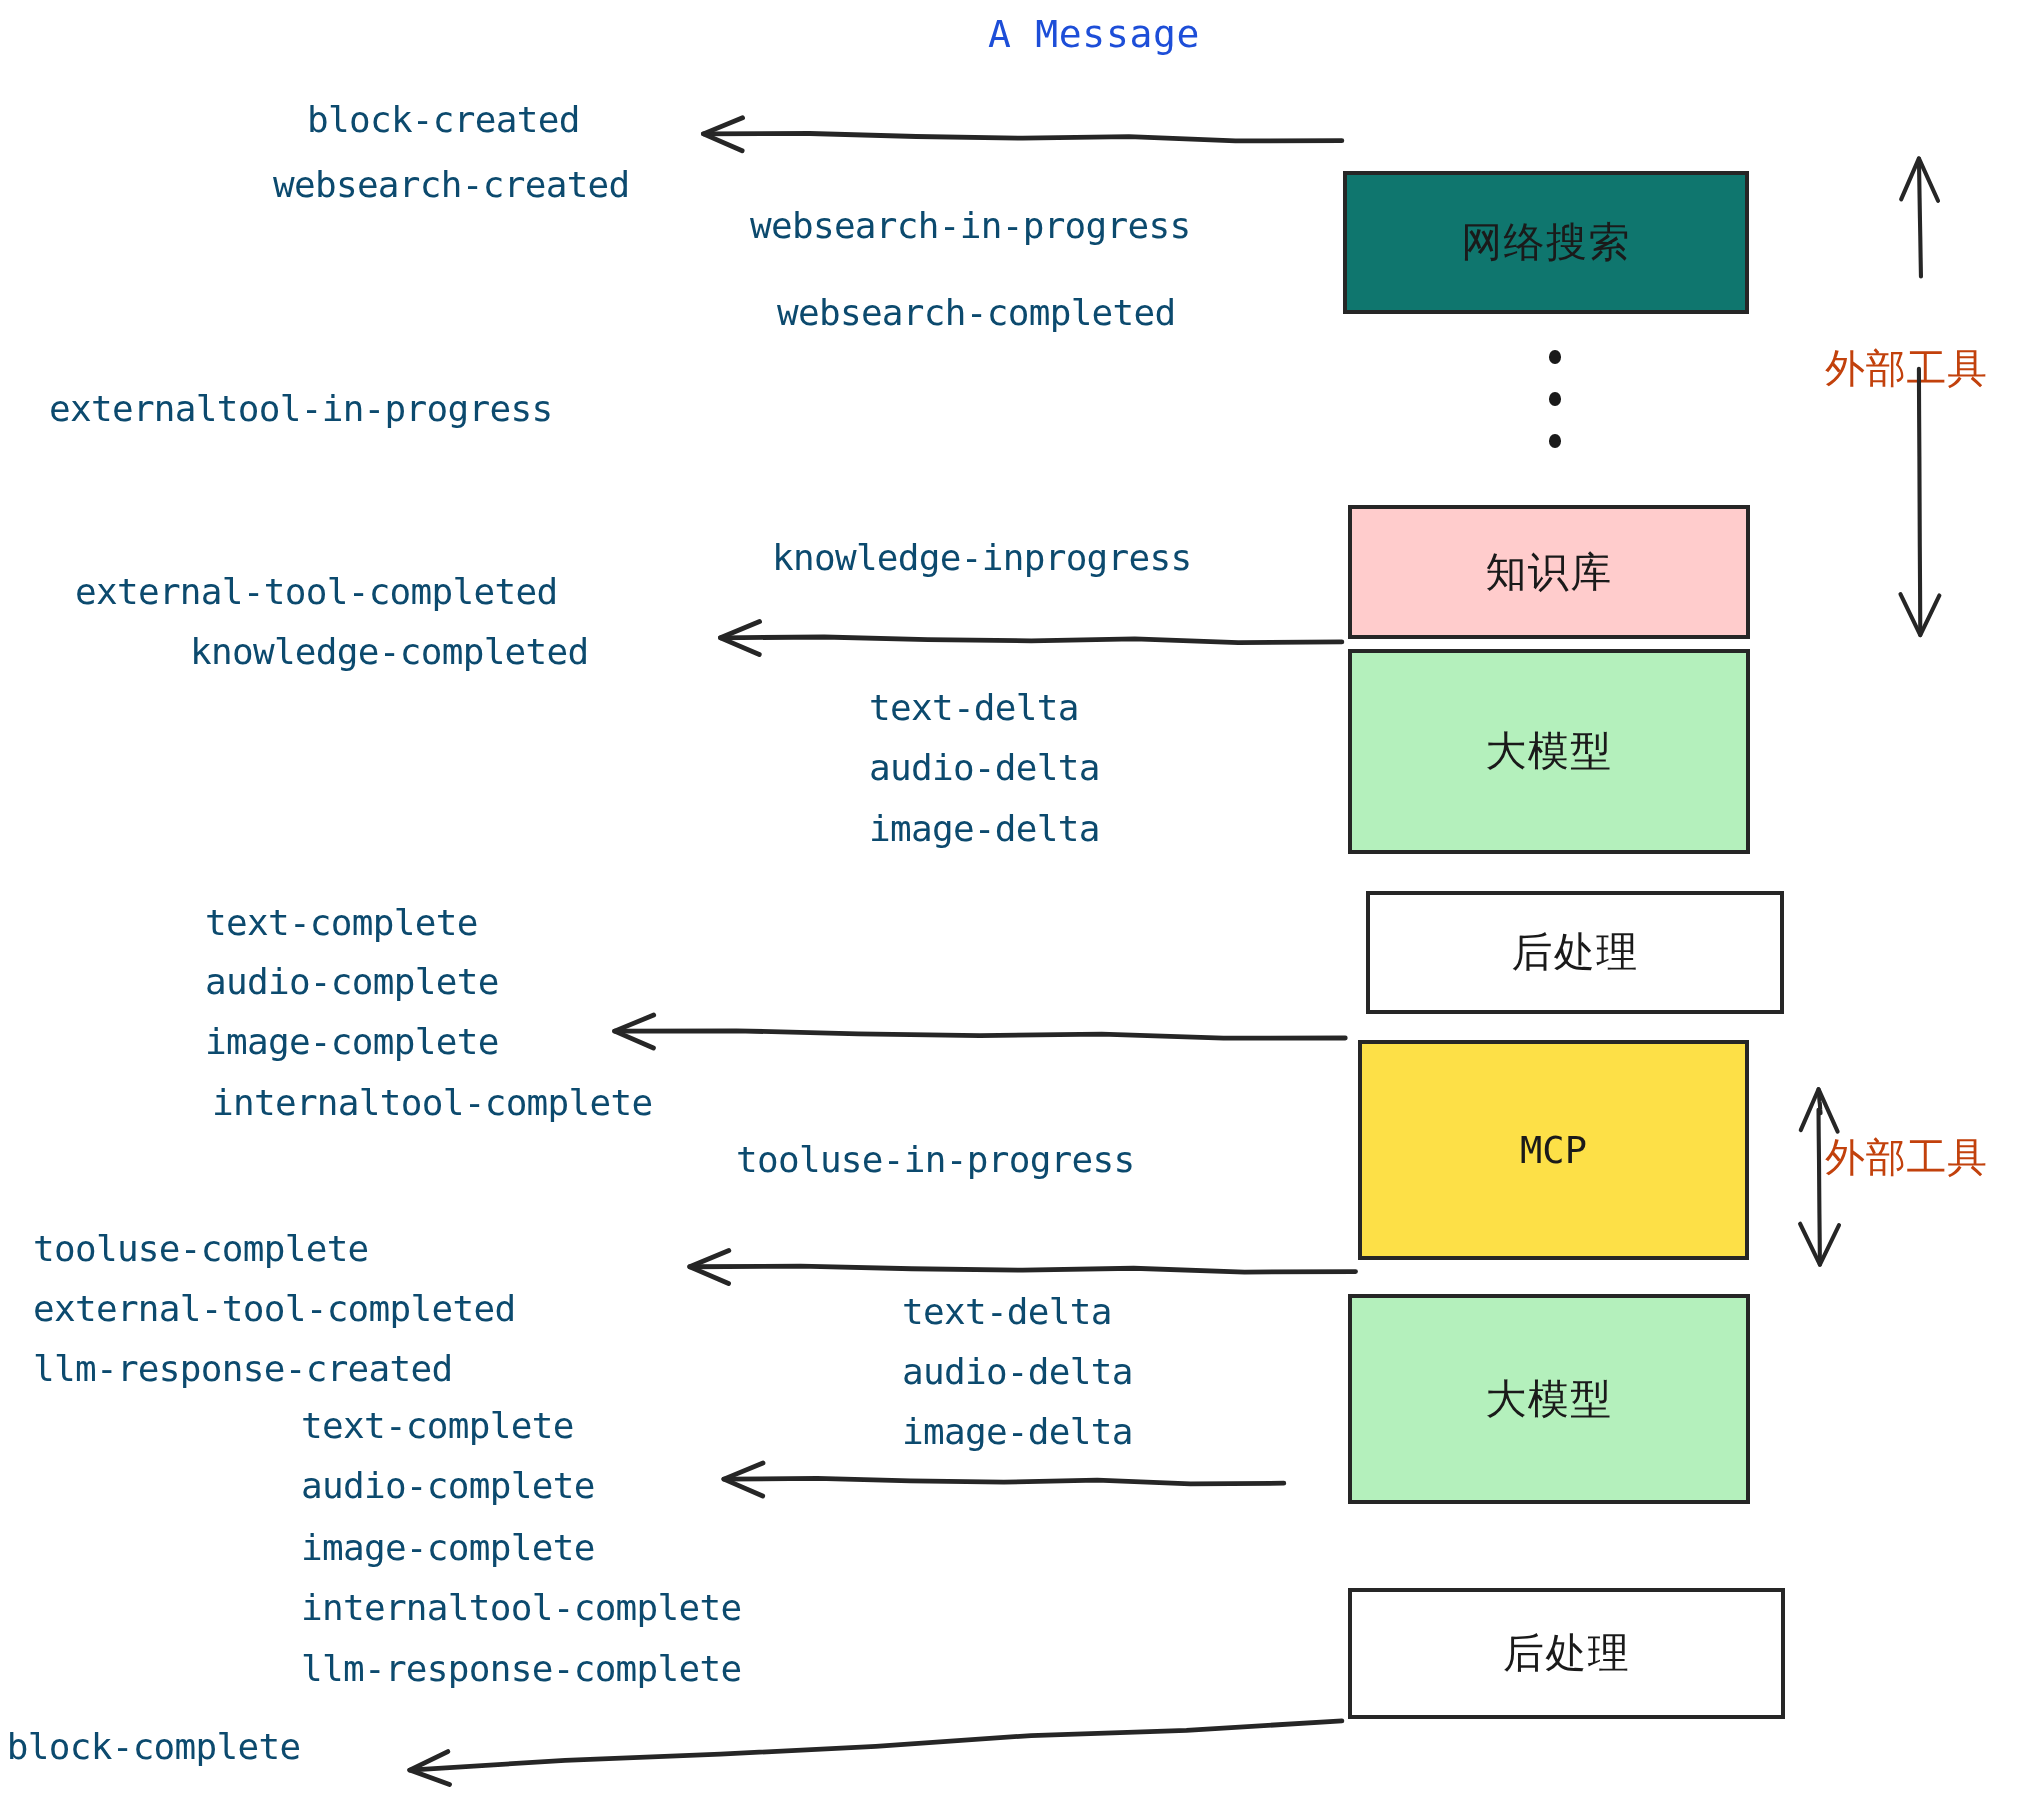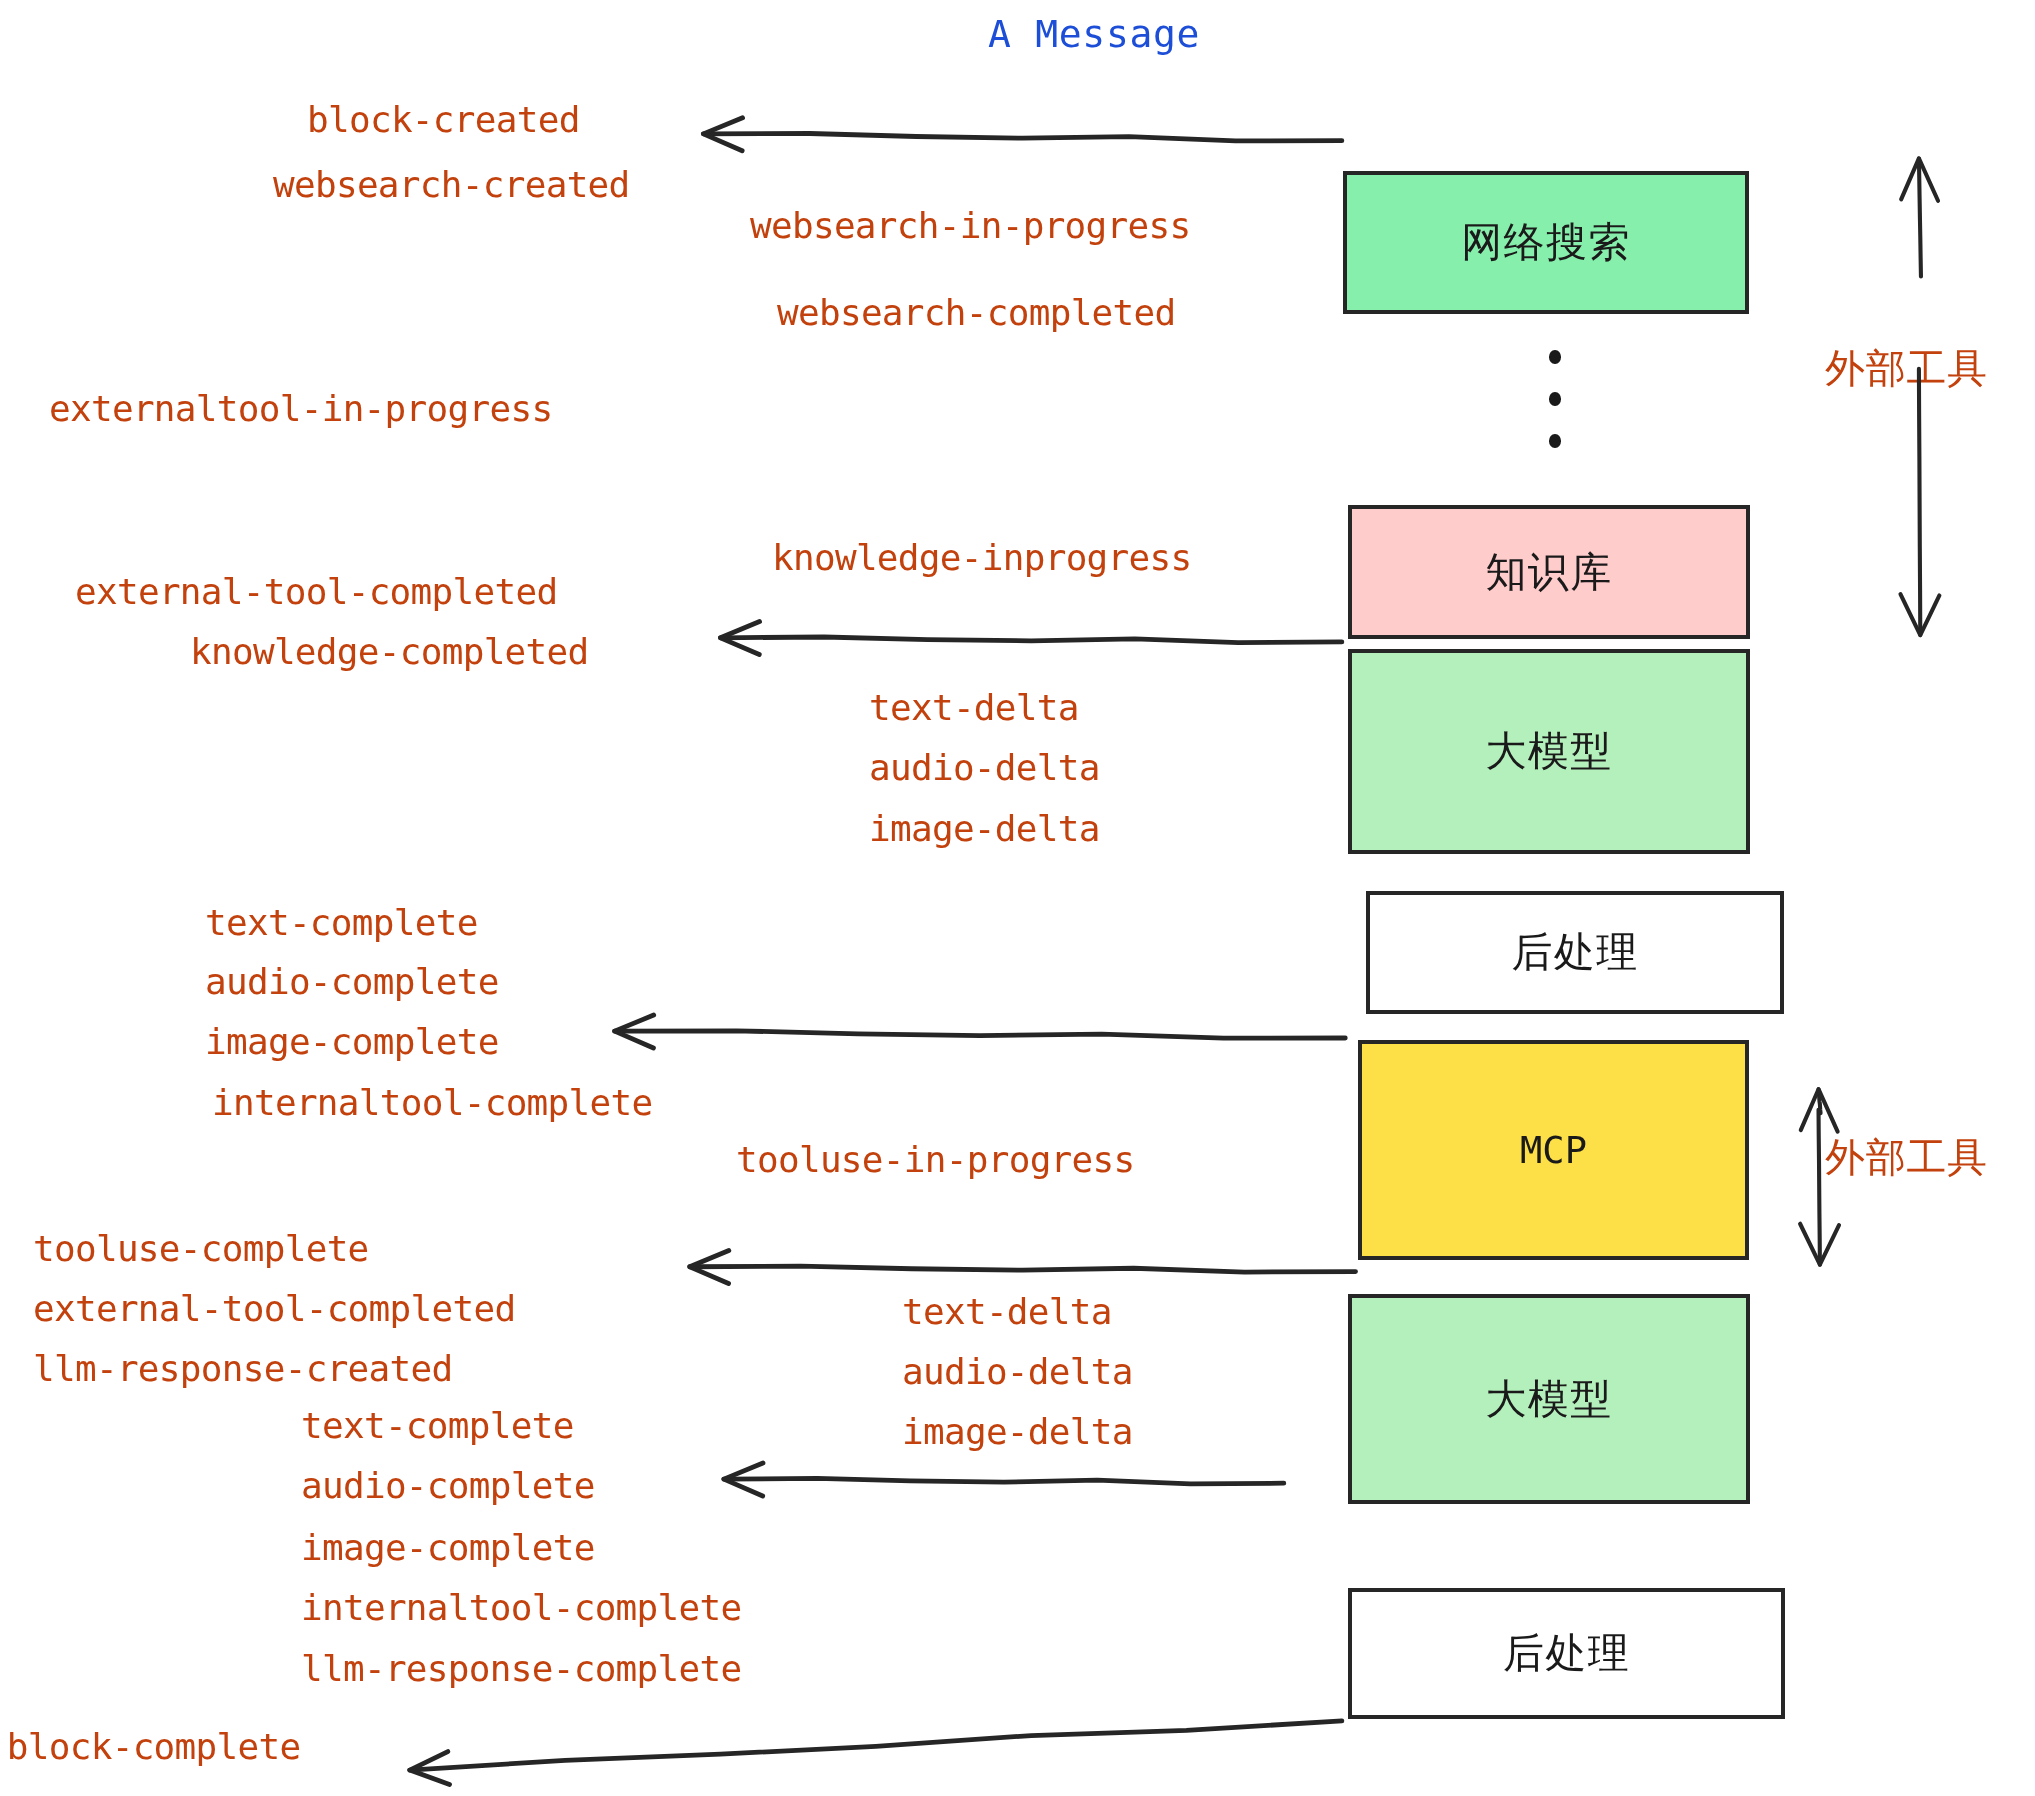--- a/index.html
+++ b/index.html
@@ -12,21 +12,21 @@
     width: 2035px;
     height: 1796px;
     background: #ffffff;
     overflow: hidden;
     font-family: "DejaVu Sans Mono", monospace;
   }
   .evt {
     position: absolute;
     font-family: "DejaVu Sans Mono", monospace;
     font-size: 36px;
-    color: #c2410c;
+    color: #0c4a6e;
     white-space: pre;
     letter-spacing: -0.7px;
     line-height: 1;
   }
   .title {
     position: absolute;
     font-family: "DejaVu Sans Mono", monospace;
     font-size: 38px;
     color: #1d4ed8;
     white-space: pre;
@@ -112,21 +112,21 @@
       <div class="evt" style="left: 902px; top: 1414px;">image-delta</div>
       <div class="evt" style="left: 301px; top: 1408px;">text-complete</div>
       <div class="evt" style="left: 301px; top: 1468px;">audio-complete</div>
       <div class="evt" style="left: 301px; top: 1530px;">image-complete</div>
       <div class="evt" style="left: 301px; top: 1590px;">internaltool-complete</div>
       <div class="evt" style="left: 301px; top: 1651px;">llm-response-complete</div>
       <div class="evt" style="left: 6.8px; top: 1729px;">block-complete</div>
     </div>
 
   <div id="nodes-layer">
-      <div class="node" style="left: 1343px; top: 171px; width: 406px; height: 143px; background: #86efac; border-color: rgb(38, 38, 38);">网络搜索</div>
+      <div class="node" style="left: 1343px; top: 171px; width: 406px; height: 143px; background: #0f766e; border-color: rgb(38, 38, 38);">网络搜索</div>
       <div class="node" style="left: 1348px; top: 505px; width: 402px; height: 134px; background: rgb(255, 204, 204); border-color: rgb(38, 38, 38);">知识库</div>
       <div class="node" style="left: 1348px; top: 649px; width: 402px; height: 205px; background: rgb(180, 240, 188); border-color: rgb(38, 38, 38);">大模型</div>
       <div class="node" style="left: 1366px; top: 891px; width: 418px; height: 123px; background: rgb(255, 255, 255); border-color: rgb(38, 38, 38);">后处理</div>
       <div class="node mono" style="left: 1358px; top: 1040px; width: 391px; height: 220px; background: #fde047; border-color: rgb(38, 38, 38);">MCP</div>
       <div class="node" style="left: 1348px; top: 1294px; width: 402px; height: 210px; background: rgb(180, 240, 188); border-color: rgb(38, 38, 38);">大模型</div>
       <div class="node" style="left: 1348px; top: 1588px; width: 437px; height: 131px; background: rgb(255, 255, 255); border-color: rgb(38, 38, 38);">后处理</div>
     </div>
 
   <div id="sides-layer">
       <div class="sidelabel" style="left: 1825px; top: 341px;">外部工具</div>

